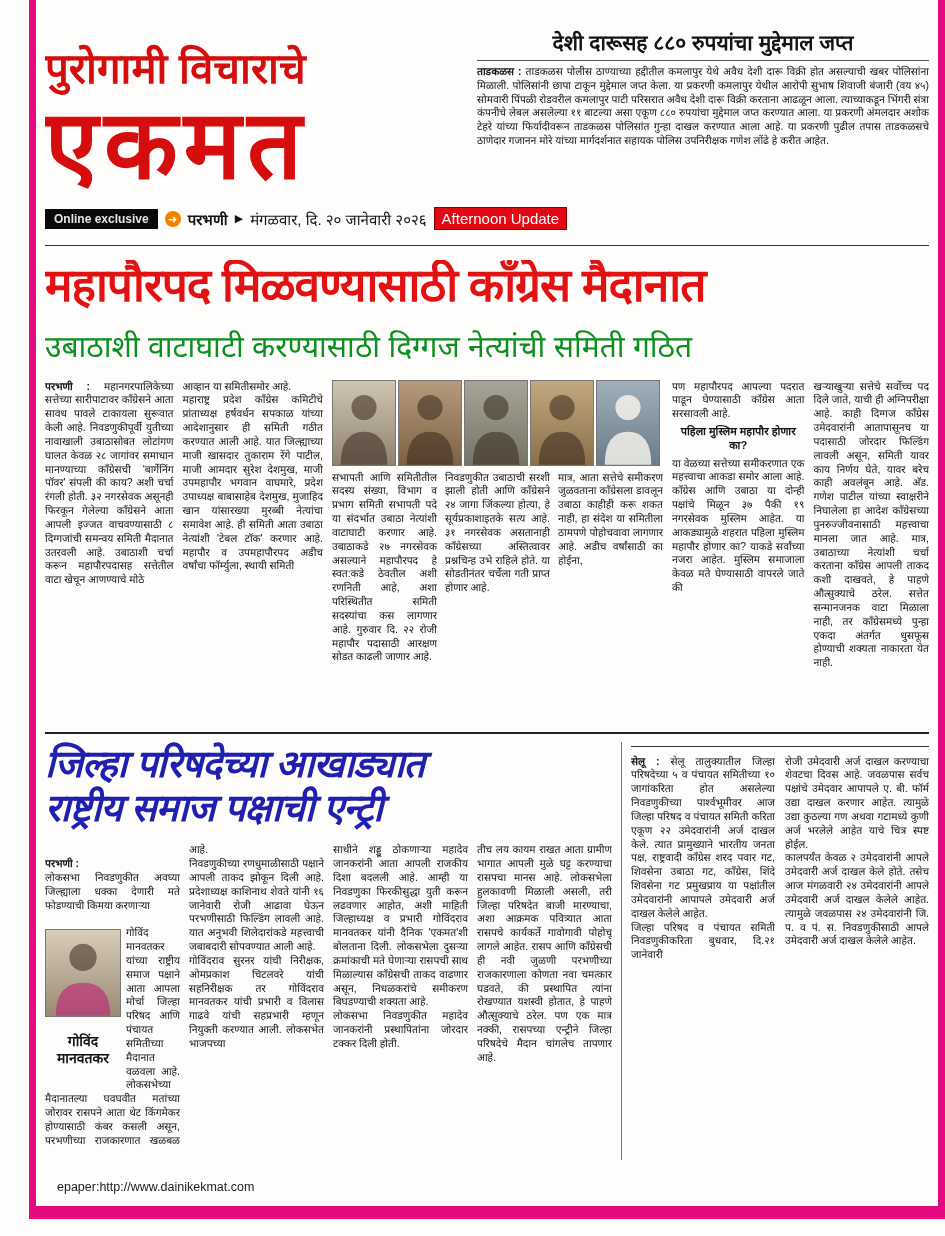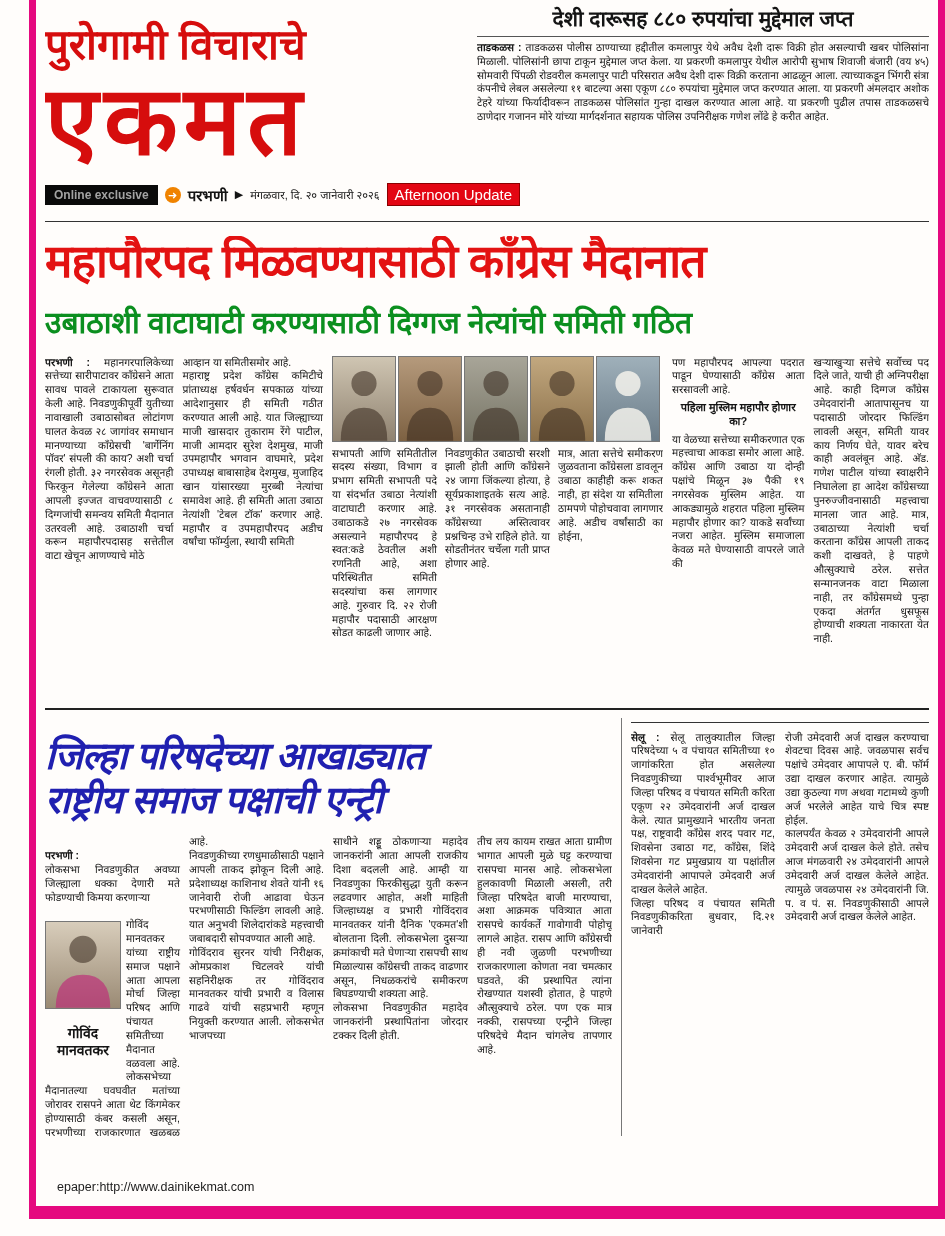--- a/index.html
+++ b/index.html
@@ -6,48 +6,48 @@
   html,body { background:#888; }
   .page {
     position: relative; width: 945px; height: 1236px; background: #fffdfb;
     font-family: "Liberation Sans", sans-serif; color:#141414; overflow:hidden;
     margin: 0 auto;
   }
   .pink-strip-left  { position:absolute; left:29px; top:0; width:7px; height:1206px; background:#e5097f; }
   .pink-strip-right { position:absolute; right:0;  top:0; width:7px; height:1206px; background:#e5097f; }
   .pink-strip-bottom{ position:absolute; left:29px; right:0; top:1206px; height:13px; background:#e5097f; }
 
-  .content { position:absolute; left:45px; top:0; width:884px; }
+  .content { position:absolute; left:45px; top:24px; width:884px; }
 
   
   .topbar { display:flex; justify-content:space-between; }
   .mast-col { width:422px; }
   .mast-tagline { color:#d60d0d; font-size:42px; font-weight:800; white-space:nowrap; overflow:hidden; margin-top:14px; }
   .mast-title   { color:#d60d0d; font-size:96px; font-weight:800; line-height:1.0; letter-spacing:6px; margin-top:2px; white-space:nowrap; overflow:hidden; }
 
   .dateline-bar { display:flex; align-items:center; gap:7px; margin-top:14px; font-size:14px; }
-  .online-box { background:#0a0a0a; color:#a3a3a3; font-size:12px; font-weight:bold; padding:3px 9px; white-space:nowrap; }
+  .online-box { background:#0a0a0a; color:#e5e5e5; font-size:12px; font-weight:bold; padding:3px 9px; white-space:nowrap; }
   .arrow-circle { width:16px; height:16px; border-radius:50%; background:#f08300; color:#fff; font-size:11px; line-height:16px;
                   display:flex; align-items:center; justify-content:center; flex:0 0 auto; }
   .city { font-weight:bold; font-size:15px; white-space:nowrap; }
   .play-glyph { font-size:11px; }
-  .edition-date { font-size:11px; white-space:nowrap; }
+  .edition-date { font-size:15px; white-space:nowrap; }
   .afternoon-badge { background:#e30613; color:#fff; font-size:15px; padding:2px 7px; border:1px solid #8a0000; white-space:nowrap; }
 
   .brief { width:452px; padding-top:4px; }
   .brief-headline { font-size:21px; font-weight:bold; text-align:center; padding-bottom:4px; margin-bottom:4px;
                     border-bottom:1.5px solid #555; white-space:nowrap; overflow:hidden; }
   .brief-body { font-size:10.4px; line-height:1.4; text-align:justify; height:172px; overflow:hidden; }
 
   .rule { border:none; border-top:1.5px solid #333; margin:8px 0 0; }
 
   
   .lead-headline { color:#e31212; font-size:46px; font-weight:800; margin:14px 0 0; line-height:1.1;
                    letter-spacing:-1px; white-space:nowrap; overflow:hidden; }
-  .lead-subheadline { color:#0b8f1f; font-size:30px; font-weight:700; margin:14px 0 14px; white-space:nowrap; overflow:hidden; }
+  .lead-subheadline { color:#0b8f1f; font-size:30px; font-weight:400; margin:14px 0 14px; white-space:nowrap; overflow:hidden; }
 
   .lead-cols { display:flex; gap:9px; height:342px; overflow:hidden; }
   .c1 { width:129px; } .c2 { width:141px; } .cmid { width:331px; } .c5 { width:133px; } .c6 { width:116px; }
   .body-text { font-size:10.4px; line-height:1.33; text-align:justify; white-space:pre-line; }
   .dn { font-weight:bold; }
 
   .photo-strip { display:flex; gap:2px; margin-bottom:5px; }
   .photo { width:64px; height:86px; border:1px solid #777; position:relative; overflow:hidden; flex:0 0 auto; }
   .photo svg, .portrait svg { position:absolute; left:0; top:0; width:100%; height:100%; }
   .mid-cols { display:flex; gap:8px; height:246px; overflow:hidden; }
@@ -55,21 +55,21 @@
 
   .col-subhead { font-weight:bold; text-align:center; font-size:11px; margin:4px 0; line-height:1.25; }
 
   
   .section2 { display:flex; margin-top:10px; border-top:2px solid #222; padding-top:8px; height:428px; overflow:hidden; }
   .s2-left { width:567px; }
   .s2-divider { width:0; border-left:1px solid #777; margin:0 9px; }
   .s2-right { flex:1; }
 
   .blue-headline { color:#2020b0; font-size:38px; font-weight:800; font-style:italic; line-height:1.18;
-                   letter-spacing:-1px; margin:16px 0 12px; white-space:nowrap; overflow:hidden; }
+                   letter-spacing:-1px; margin:0 0 12px; white-space:nowrap; overflow:hidden; }
   .s2-cols { display:flex; gap:9px; height:302px; overflow:hidden; }
   .s2-col { width:135px; }
 
   .inline-photo { float:left; width:76px; margin:3px 5px 2px 0; }
   .portrait { width:76px; height:88px; border:1px solid #777; position:relative; overflow:hidden; }
   .photo-caption { font-size:14px; font-weight:bold; text-align:center; line-height:1.2; margin-top:2px; }
 
   .green-headline { color:#0b8f1f; font-size:25px; font-weight:800; text-align:center; line-height:1.3;
                     margin:2px 0 4px; white-space:nowrap; overflow:hidden; }
   .s2r-rule { border:none; border-top:1.5px solid #333; margin:4px 0 8px; }

